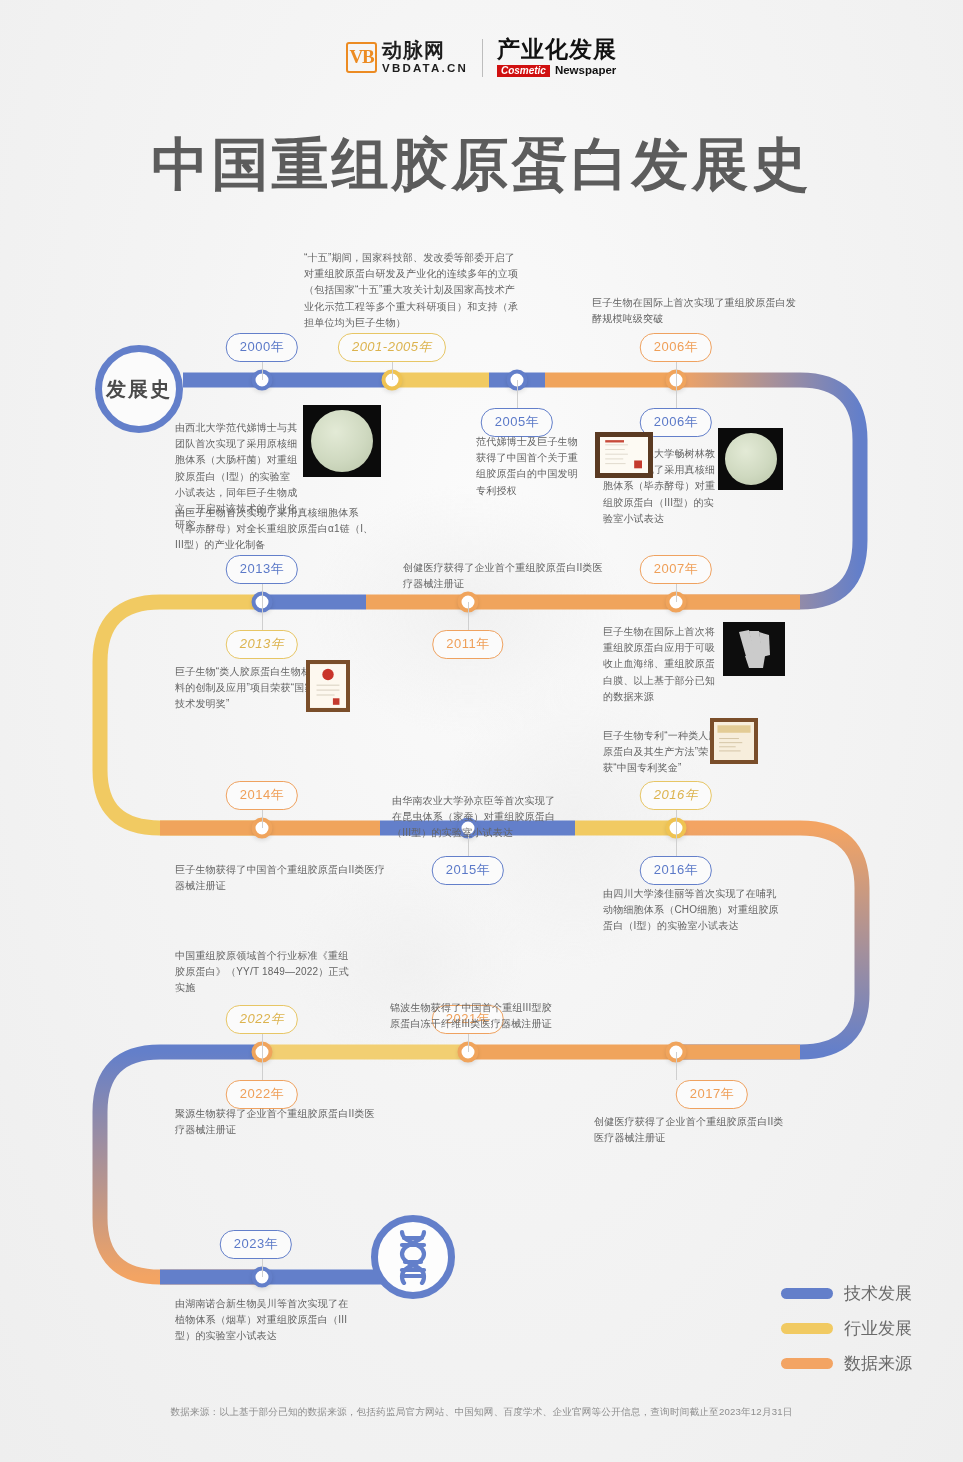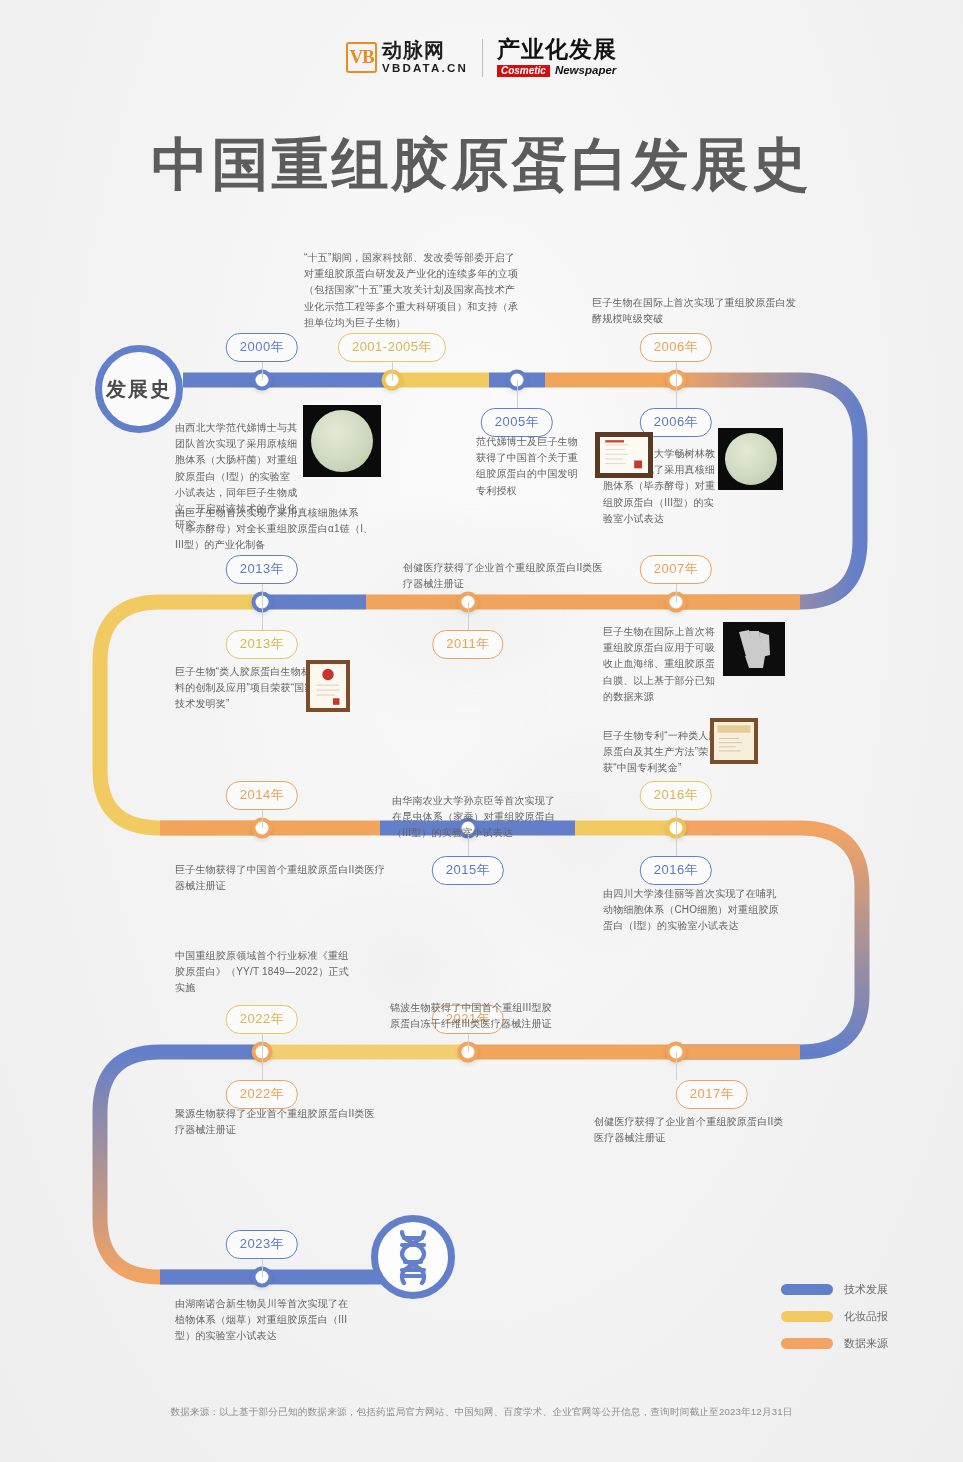--- a/index.html
+++ b/index.html
@@ -35,21 +35,21 @@
     font-family:"Liberation Serif", serif; letter-spacing:-1px;
   }
   .vb-txt { text-align:left; line-height:1; }
   .vb-cn { font-size:20px; font-weight:bold; color:#1d1d1d; letter-spacing:1px; display:block; }
   .vb-en { font-size:11.5px; font-weight:bold; color:#1d1d1d; letter-spacing:2.2px; display:block; margin-top:3px; }
   .divider-v { width:1px; height:38px; background:#bdbdbd; }
   .cos-logo { text-align:left; line-height:1; }
   .cos-cn { font-size:23px; font-weight:bold; color:#111; letter-spacing:1px; display:block; }
   .cos-sub { display:flex; align-items:center; gap:5px; margin-top:4px; }
   .cos-tag { background:#d01010; color:#fff; font-size:10px; font-weight:bold; padding:1px 4px; font-style:italic; }
-  .cos-news { font-size:11.5px; font-weight:bold; color:#111;font-style:italic; }
+  .cos-news { font-size:11.5px; font-weight:bold; color:#111; }
 
   #page-title {
     position:absolute; top:127px; left:0; width:963px; text-align:center;
     font-size:57px; font-weight:bold; color:#5c5c5c; letter-spacing:3px;
   }
 
   
   #track { position:absolute; left:0; top:0; width:963px; height:1462px; pointer-events:none; }
 
   .start-circle {
@@ -78,21 +78,21 @@
   
   .stem { position:absolute; width:1px; background:#cfcfcf; }
 
   
   .pill {
     position:absolute; transform:translateX(-50%);
     padding:4px 13px 5px; border-radius:14px;
     background:#fbfbfb; font-size:13px; white-space:nowrap;
     border:1.6px solid #637fca; color:#5b79c8; letter-spacing:.5px;
   }
-  .pill.gold   { border-color:#e9c濃; }
+  .pill.gold   { border-color:#e9c濃;font-style:italic; }
   .pill.gold   { border-color:#e7c665; color:#dcb34e; }
   .pill.orange { border-color:#efa260; color:#ef9f58; }
 
   
   .cap {
     position:absolute; font-size:10px; line-height:1.62; color:#636363;
     letter-spacing:.2px;
   }
 
   
@@ -107,21 +107,21 @@
   .thumb.cert {
     background:#fdfbf4; border:5px solid #5a3a22;
   }
   .thumb.cert2 { background:#f6efe2; border:4px solid #7a4e2a; }
   .thumb.sponge { background:#0c0c0c; }
 
   
   #legend { position:absolute; left:781px; top:1282px; }
   .lg-row { display:flex; align-items:center; gap:11px; margin-bottom:12px; }
   .lg-bar { width:52px; height:11px; border-radius:6px; }
-  .lg-txt { font-size:11px; color:#6a6a6a; }
+  .lg-txt { font-size:17px; color:#6a6a6a; }
 
   #footer {
     position:absolute; left:0; top:1406px; width:963px; text-align:center;
     font-size:9.6px; color:#8d8d8d; letter-spacing:.2px;
   }
 </style>
 </head>
 <body>
 
 <div id="watermark"></div>
@@ -277,21 +277,21 @@
 <div class="pill orange" style="left:262px;top:781px">2014年</div>
 <div class="pill" style="left:468px;top:856px">2015年</div>
 <div class="pill gold" style="left:676px;top:781px">2016年</div>
 <div class="pill" style="left:676px;top:856px">2016年</div>
 
 <div class="pill gold" style="left:262px;top:1005px">2022年</div>
 <div class="pill orange" style="left:262px;top:1080px">2022年</div>
 <div class="pill orange" style="left:468px;top:1005px">2021年</div>
 <div class="pill orange" style="left:712px;top:1080px">2017年</div>
 
-<div class="pill" style="left:262px;top:1230px">2023年</div>
+<div class="pill" style="left:256px;top:1230px">2023年</div>
 
 <div class="cap" style="left:304px;top:250px;width:216px">“十五”期间，国家科技部、发改委等部委开启了对重组胶原蛋白研发及产业化的连续多年的立项（包括国家“十五”重大攻关计划及国家高技术产业化示范工程等多个重大科研项目）和支持（承担单位均为巨子生物）</div>
 <div class="cap" style="left:175px;top:420px;width:124px">由西北大学范代娣博士与其团队首次实现了采用原核细胞体系（大肠杆菌）对重组胶原蛋白（I型）的实验室小试表达，同年巨子生物成立，开启对该技术的产业化研究</div>
 <div class="cap" style="left:476px;top:434px;width:110px">范代娣博士及巨子生物获得了中国首个关于重组胶原蛋白的中国发明专利授权</div>
 <div class="cap" style="left:592px;top:295px;width:210px">巨子生物在国际上首次实现了重组胶原蛋白发酵规模吨级突破</div>
 <div class="cap" style="left:603px;top:446px;width:118px">由南京理工大学畅树林教授首次实现了采用真核细胞体系（毕赤酵母）对重组胶原蛋白（III型）的实验室小试表达</div>
 
 <div class="cap" style="left:175px;top:505px;width:200px">由巨子生物首次实现了采用真核细胞体系（毕赤酵母）对全长重组胶原蛋白α1链（I、III型）的产业化制备</div>
 <div class="cap" style="left:175px;top:664px;width:140px">巨子生物“类人胶原蛋白生物材料的创制及应用”项目荣获“国家技术发明奖”</div>
 <div class="cap" style="left:403px;top:560px;width:200px">创健医疗获得了企业首个重组胶原蛋白II类医疗器械注册证</div>
@@ -365,21 +365,21 @@
   </svg>
 </div>
 
 <div id="legend">
   <div class="lg-row">
     <span class="lg-bar" style="background:#637fca"></span>
     <span class="lg-txt">技术发展</span>
   </div>
   <div class="lg-row">
     <span class="lg-bar" style="background:#f1ca62"></span>
-    <span class="lg-txt">化妆品报</span>
+    <span class="lg-txt">行业发展</span>
   </div>
   <div class="lg-row">
     <span class="lg-bar" style="background:#f3a463"></span>
     <span class="lg-txt">数据来源</span>
   </div>
 </div>
 
 <div id="footer">数据来源：以上基于部分已知的数据来源，包括药监局官方网站、中国知网、百度学术、企业官网等公开信息，查询时间截止至2023年12月31日</div>
 
 </body></html>

